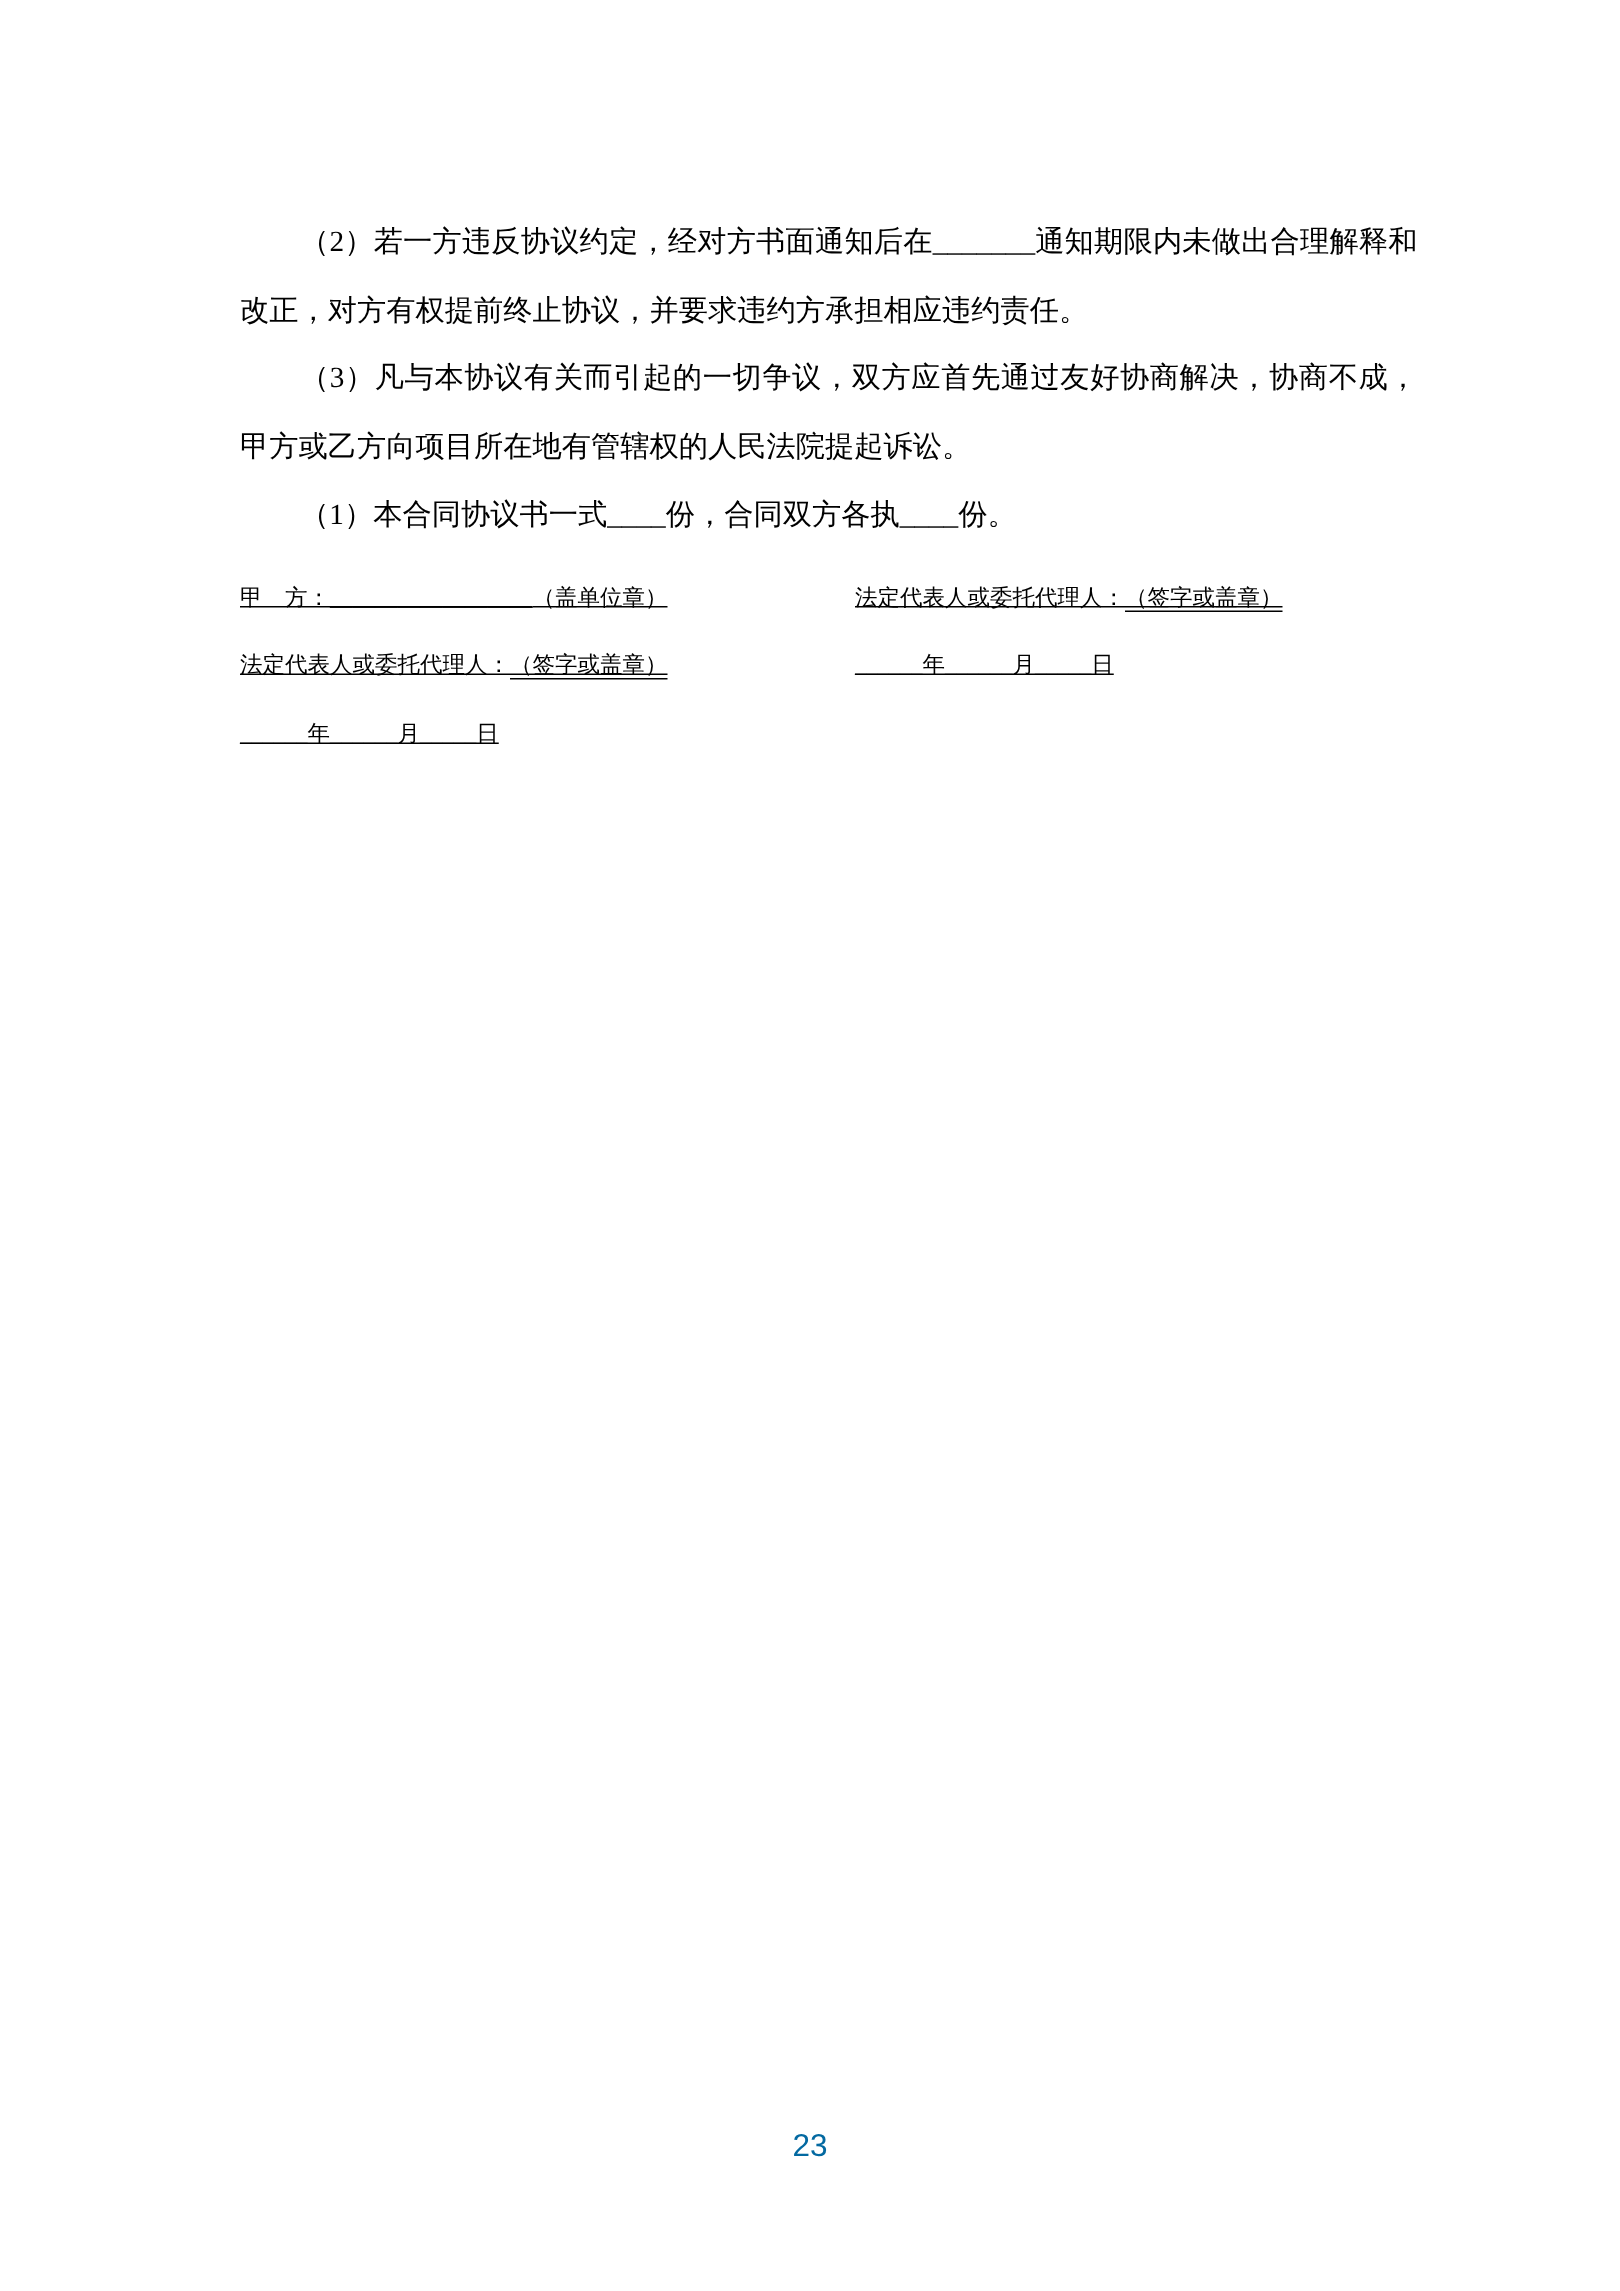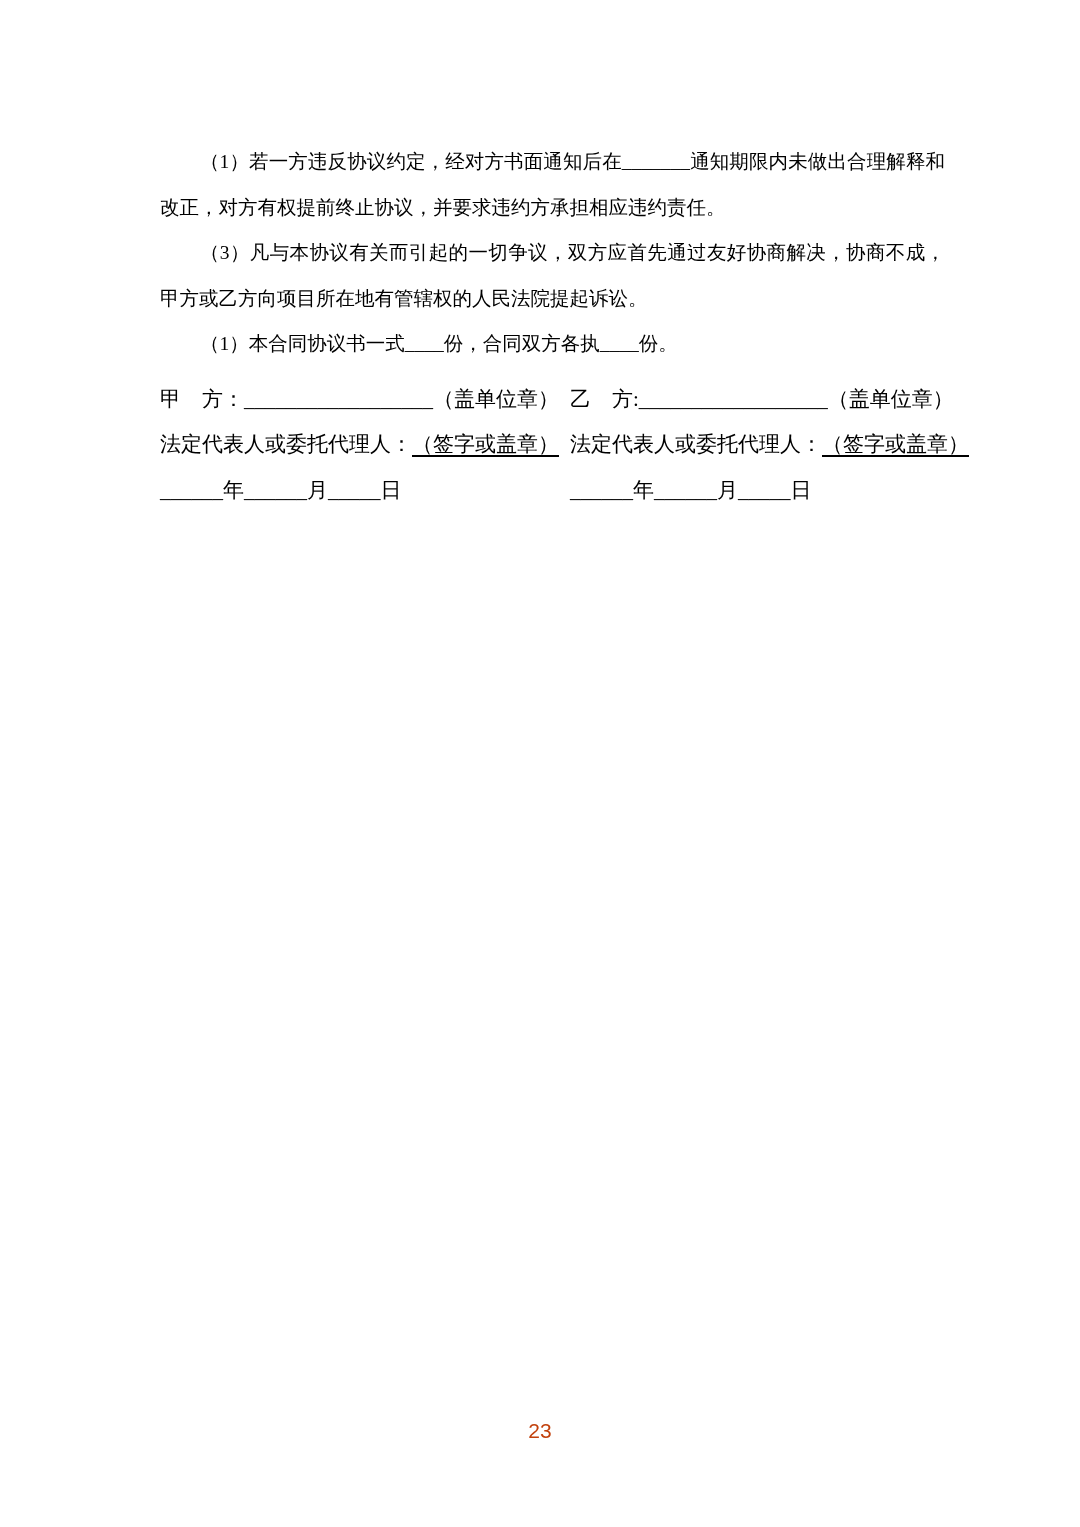--- a/index.html
+++ b/index.html
@@ -30,48 +30,49 @@
     text-justify: inter-ideograph;
     text-indent: 40px;
     word-break: break-all;
   }
   .sig-block {
     margin-top: 10px;
     display: flex;
     align-items: flex-start;
   }
   .sig-col {
-    font-size: 21px;
+    font-size: 15px;
     line-height: 45.5px;
     white-space: nowrap;
+    text-decoration: underline;
   }
   .sig-col-a { width: 372px; }
   .sig-col-b { margin-left: 38px; }
   .sig-row { margin: 0; padding: 0; }
   .underlined {
     text-decoration: underline;
     text-underline-offset: 4px;
   }
   .page-footer {
     position: absolute;
     top: 1419px;
     left: 0;
     width: 1080px;
     text-align: center;
     font-family: "Liberation Sans", "DejaVu Sans", sans-serif;
     font-size: 21px;
-    color: #c2410c;
+    color: #0369a1;
   }
 </style>
 </head>
 <body>
 
 <div class="doc-body">
 
-  <p class="para">（1）若一方违反协议约定，经对方书面通知后在_______通知期限内未做出合理解释和改正，对方有权提前终止协议，并要求违约方承担相应违约责任。</p>
+  <p class="para">（2）若一方违反协议约定，经对方书面通知后在_______通知期限内未做出合理解释和改正，对方有权提前终止协议，并要求违约方承担相应违约责任。</p>
 
 
   <p class="para">（3）凡与本协议有关而引起的一切争议，双方应首先通过友好协商解决，协商不成，甲方或乙方向项目所在地有管辖权的人民法院提起诉讼。</p>
 
 
 
   <p class="para">（1）本合同协议书一式____份，合同双方各执____份。</p>
 
 
   <div class="sig-block">
@@ -83,23 +84,20 @@
       <p class="sig-row">
         <span>法定代表人或委托代理人：</span><span class="underlined">（签字或盖章）</span>
       </p>
       <p class="sig-row">
         <span>______年______月_____日</span>
       </p>
     </div>
 
     <div class="sig-col sig-col-b">
       <p class="sig-row">
-        <span>乙　方:</span><span>__________________</span><span>（盖单位章）</span>
-      </p>
-      <p class="sig-row">
         <span>法定代表人或委托代理人：</span><span class="underlined">（签字或盖章）</span>
       </p>
       <p class="sig-row">
         <span>______年______月_____日</span>
       </p>
     </div>
 
   </div>
 
 </div>

